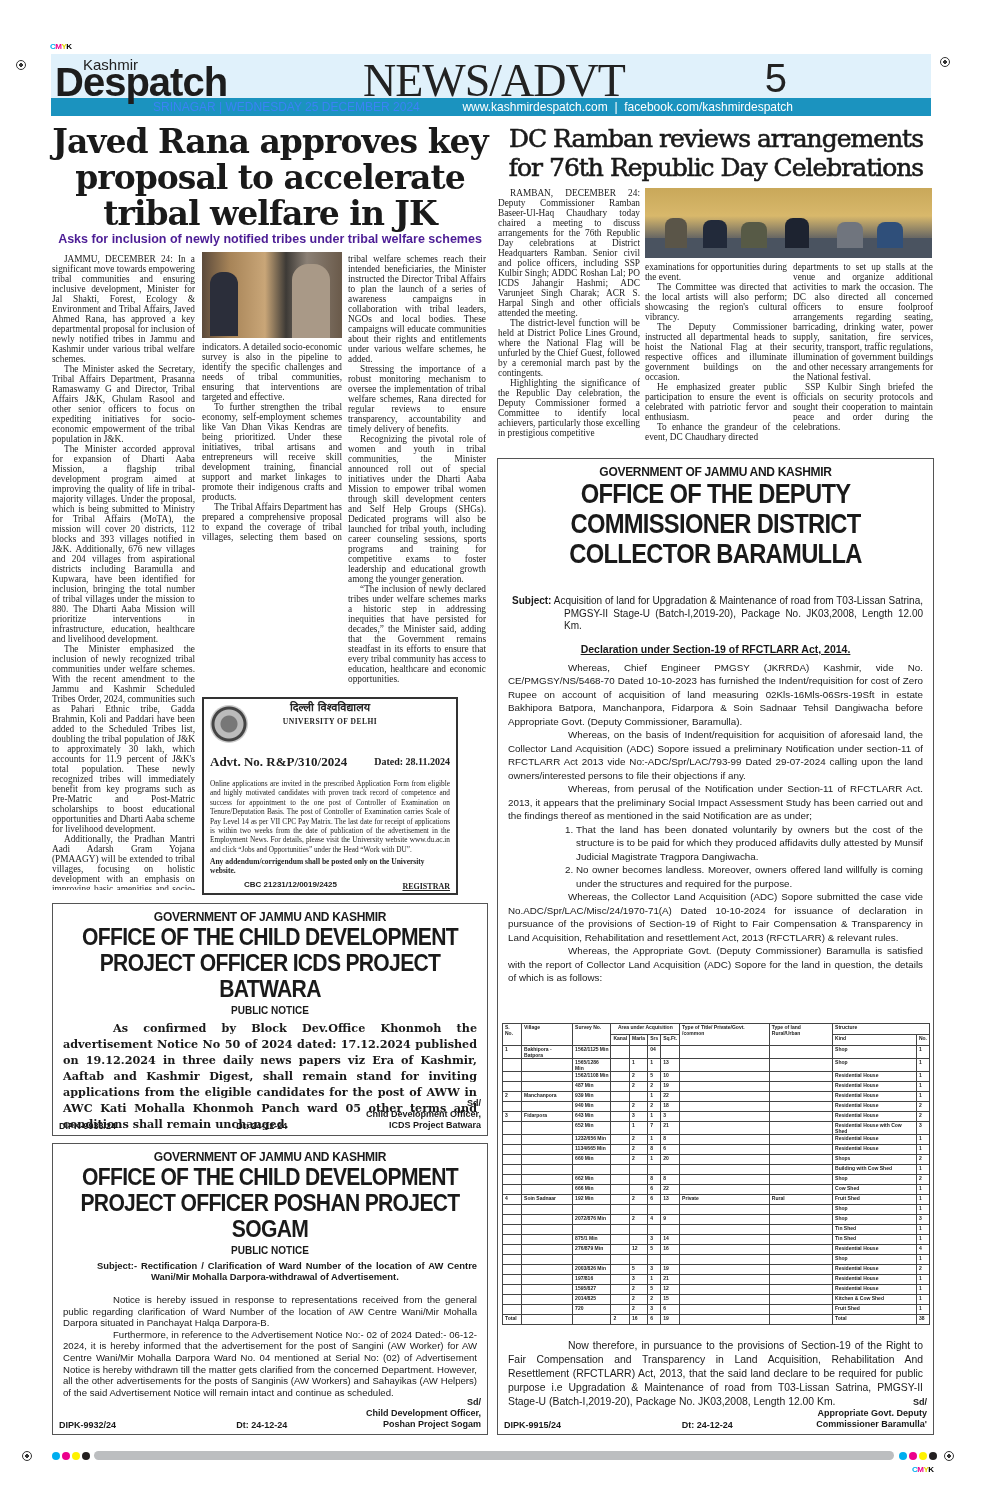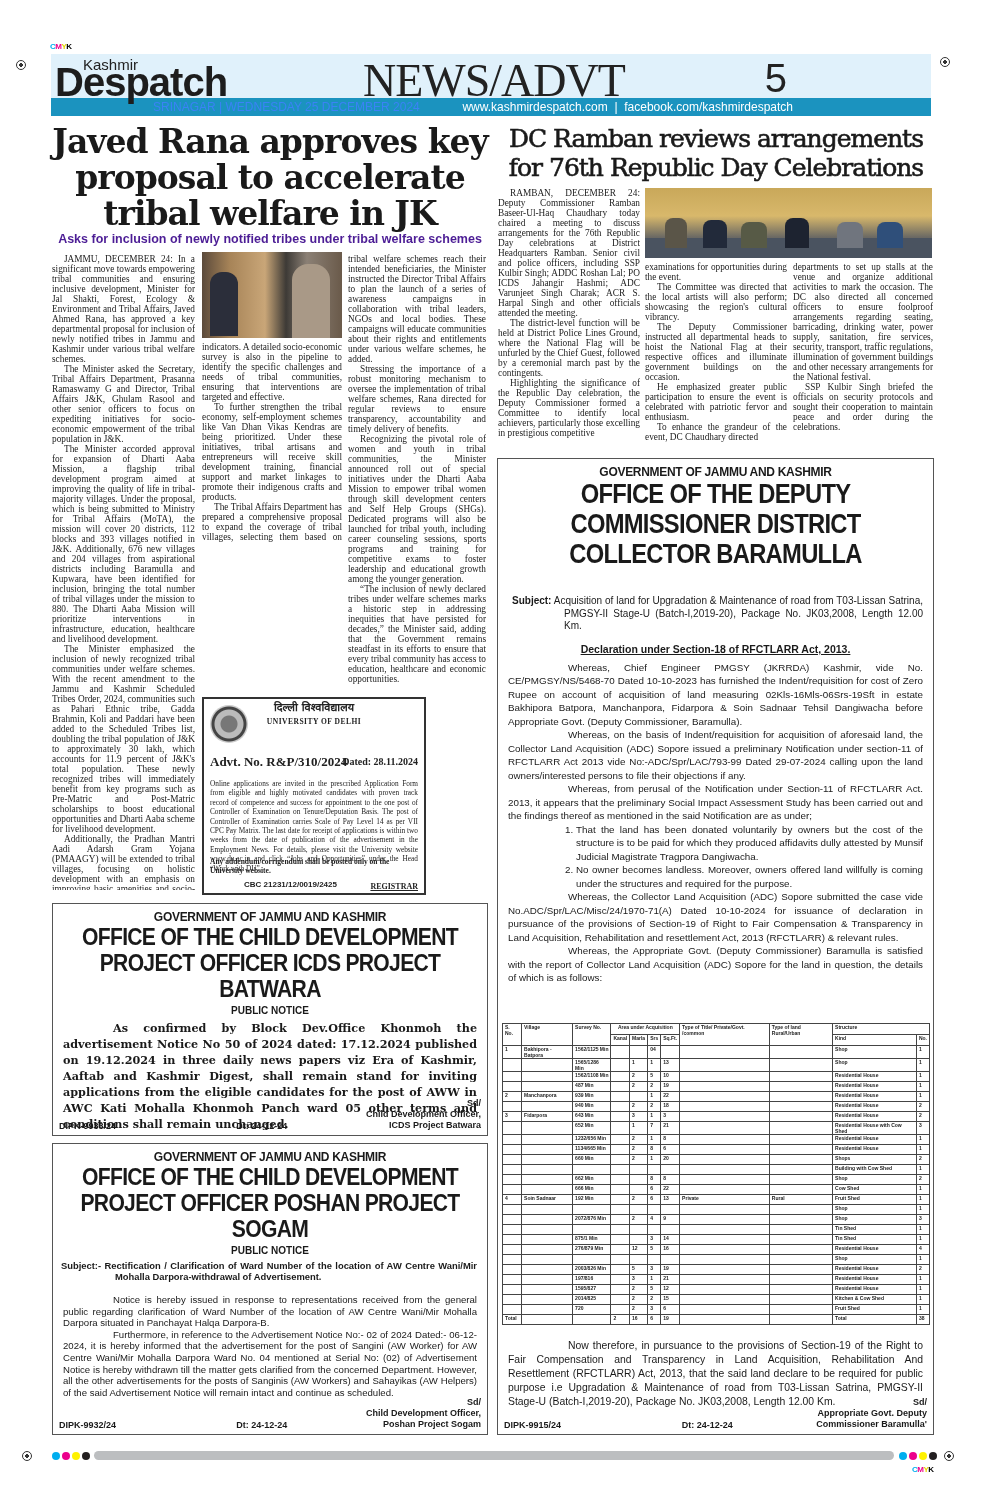--- a/index.html
+++ b/index.html
@@ -32,21 +32,21 @@
   .ad-gov { text-align: center; font-weight: bold; font-size: 12px; margin-top: 6px; letter-spacing: -0.3px; }
   .ad-office { text-align: center; font-weight: bold; font-size: 24px; line-height: 26px; letter-spacing: -0.8px; transform: scaleX(0.88); }
   .ad-notice { text-align: center; font-weight: bold; font-size: 10px; margin: 3px 0 4px; }
   .ad-body { font-size: 10px; line-height: 13px; text-align: justify; padding: 0 10px; }
   .ad-foot { position: absolute; bottom: 4px; left: 6px; right: 6px; font-size: 9px; font-weight: bold; }
   .ad-foot .l { position: absolute; left: 0; bottom: 0; }
   .ad-foot .m { position: absolute; left: 42%; bottom: 0; }
   .ad-foot .r { position: absolute; right: 0; bottom: 0; text-align: right; line-height: 11px; }
 
   
-  .du { position: absolute; left: 202px; top: 697px; width: 224px; height: 198px; border: 2px solid #333; font-family: "Liberation Serif", serif; font-size: 7.3px; line-height: 9.4px; color: #222; }
+  .du { position: absolute; left: 202px; top: 697px; width: 256px; height: 198px; border: 2px solid #333; font-family: "Liberation Serif", serif; font-size: 7.3px; line-height: 9.4px; color: #222; }
   .du-seal { position: absolute; left: 6px; top: 6px; width: 38px; height: 38px; border-radius: 50%; background: radial-gradient(circle, #777 0 8px, #bbb 9px 14px, #444 15px 17px, #ccc 18px); }
   .du-hindi { position: absolute; left: 0; right: 0; top: 4px; text-align: center; font-weight: bold; font-size: 11px; font-family: "DejaVu Sans", sans-serif; }
   .du-uni { position: absolute; left: 0; right: 0; top: 18px; text-align: center; font-weight: bold; font-size: 7.5px; letter-spacing: 0.5px; }
   .du-advt { position: absolute; left: 6px; top: 58px; font-weight: bold; font-size: 13px; }
   .du-date { position: absolute; right: 6px; top: 58px; font-weight: bold; font-size: 10px; }
   .du-body { position: absolute; left: 6px; right: 6px; top: 80px; text-align: justify; }
   .du-add { position: absolute; left: 6px; right: 6px; top: 158px; font-weight: bold; font-size: 7.5px; }
   .du-cbc { position: absolute; left: 40px; bottom: 4px; font-family: "Liberation Sans", sans-serif; font-weight: bold; font-size: 8px; }
   .du-reg { position: absolute; right: 6px; bottom: 2px; font-weight: bold; font-size: 8px; text-decoration: underline; }
 
@@ -126,21 +126,21 @@
     <span class="l">DIPK-9933/24</span>
     <span class="m">Dt: 24-12-24</span>
     <span class="r"><span>Sd/</span><br><span>Child Development Officer,</span><br><span>ICDS Project Batwara</span></span>
   </div>
 </div>
 
 <div class="ad" style="left:52px;top:1143px;width:436px;height:292px;">
   <div class="ad-gov">GOVERNMENT OF JAMMU AND KASHMIR</div>
   <div class="ad-office">OFFICE OF THE CHILD DEVELOPMENT PROJECT OFFICER POSHAN PROJECT SOGAM</div>
   <div class="ad-notice">PUBLIC NOTICE</div>
-  <div class="ad-body" style="font-weight:bold;font-size:9.4px;line-height:11px;padding-left:62px;text-indent:-54px;margin-bottom:12px;"><span>Subject:-</span> <span>Rectification / Clarification of Ward Number of the location of AW Centre Wani/Mir Mohalla Darpora-withdrawal of Advertisement.</span></div>
+  <div class="ad-body" style="font-weight:bold;font-size:9.4px;line-height:11px;padding-left:62px;text-indent:-54px;margin-bottom:12px;margin-left:36px;"><span>Subject:-</span> <span>Rectification / Clarification of Ward Number of the location of AW Centre Wani/Mir Mohalla Darpora-withdrawal of Advertisement.</span></div>
   <div class="ad-body" style="font-size:9.6px;line-height:11.6px;text-indent:50px;">Notice is hereby issued in response to representations received from the general public regarding clarification of Ward Number of the location of AW Centre Wani/Mir Mohalla Darpora situated in Panchayat Halqa Darpora-B.</div>
   <div class="ad-body" style="font-size:9.6px;line-height:11.6px;text-indent:50px;">Furthermore, in reference to the Advertisement Notice No:- 02 of 2024 Dated:- 06-12-2024, it is hereby informed that the advertisement for the post of Sangini (AW Worker) for AW Centre Wani/Mir Mohalla Darpora Ward No. 04 mentioned at Serial No: (02) of Advertisement Notice is hereby withdrawn till the matter gets clarified from the concerned Department. However, all the other advertisements for the posts of Sanginis (AW Workers) and Sahayikas (AW Helpers) of the said Advertisement Notice will remain intact and continue as scheduled.</div>
   <div class="ad-foot" style="height:36px;">
     <span class="l">DIPK-9932/24</span>
     <span class="m">Dt: 24-12-24</span>
     <span class="r"><span>Sd/</span><br><span>Child Development Officer,</span><br><span>Poshan Project Sogam</span></span>
   </div>
 </div>
 
 <article>
@@ -169,21 +169,21 @@
   <div class="col" style="left:793px;top:262px;width:140px;height:184px;overflow:hidden;">
     <p style="text-indent:0">departments to set up stalls at the venue and organize additional activities to mark the occasion. The DC also directed all concerned officers to ensure foolproof arrangements regarding seating, barricading, drinking water, power supply, sanitation, fire services, security, transport, traffic regulations, illumination of government buildings and other necessary arrangements for the National festival.</p>
     <p>SSP Kulbir Singh briefed the officials on security protocols and sought their cooperation to maintain peace and order during the celebrations.</p>
   </div>
 </article>
 
 <div class="ad" style="left:497px;top:458px;width:437px;height:977px;">
   <div class="ad-gov">GOVERNMENT OF JAMMU AND KASHMIR</div>
   <div class="ad-office" style="font-size:27px;line-height:30px;">OFFICE OF THE DEPUTY COMMISSIONER DISTRICT COLLECTOR BARAMULLA</div>
   <div class="ad-body" style="margin-top:26px;font-size:10px;line-height:12.5px;padding-left:66px;text-indent:-52px;"><b>Subject:</b> <span>Acquisition of land for Upgradation &amp; Maintenance of road from T03-Lissan Satrina, PMGSY-II Stage-U (Batch-I,2019-20), Package No. JK03,2008, Length 12.00 Km.</span></div>
-  <div style="text-align:center;margin:10px 0 6px;font-weight:bold;font-size:10.5px;text-decoration:underline;">Declaration under Section-18 of RFCTLARR Act, 2013.</div>
+  <div style="text-align:center;margin:10px 0 6px;font-weight:bold;font-size:10.5px;text-decoration:underline;">Declaration under Section-19 of RFCTLARR Act, 2014.</div>
   <div class="ad-body" style="font-size:9.8px;line-height:13.5px;text-indent:60px;">Whereas, Chief Engineer PMGSY (JKRRDA) Kashmir, vide No. CE/PMGSY/NS/5468-70 Dated 10-10-2023 has furnished the Indent/requisition for cost of Zero Rupee on account of acquisition of land measuring 02Kls-16Mls-06Srs-19Sft in estate Bakhipora Batpora, Manchanpora, Fidarpora &amp; Soin Sadnaar Tehsil Dangiwacha before Appropriate Govt. (Deputy Commissioner, Baramulla).</div>
   <div class="ad-body" style="font-size:9.8px;line-height:13.5px;text-indent:60px;">Whereas, on the basis of Indent/requisition for acquisition of aforesaid land, the Collector Land Acquisition (ADC) Sopore issued a preliminary Notification under section-11 of RFCTLARR Act 2013 vide No:-ADC/Spr/LAC/793-99 Dated 29-07-2024 calling upon the land owners/interested persons to file their objections if any.</div>
   <div class="ad-body" style="font-size:9.8px;line-height:13.5px;text-indent:60px;">Whereas, from perusal of the Notification under Section-11 of RFCTLARR Act. 2013, it appears that the preliminary Social Impact Assessment Study has been carried out and the findings thereof as mentioned in the said Notification are as under;</div>
   <ol style="font-size:9.8px;line-height:13.5px;text-align:justify;padding:0 10px 0 78px;">
     <li>That the land has been donated voluntarily by owners but the cost of the structure is to be paid for which they produced affidavits dully attested by Munsif Judicial Magistrate Tragpora Dangiwacha.</li>
     <li>No owner becomes landless. Moreover, owners offered land willfully is coming under the structures and required for the purpose.</li>
   </ol>
   <div class="ad-body" style="font-size:9.8px;line-height:13.5px;text-indent:60px;">Whereas, the Collector Land Acquisition (ADC) Sopore submitted the case vide No.ADC/Spr/LAC/Misc/24/1970-71(A) Dated 10-10-2024 for issuance of declaration in pursuance of the provisions of Section-19 of Right to Fair Compensation &amp; Transparency in Land Acquisition, Rehabilitation and resettlement Act, 2013 (RFCTLARR) &amp; relevant rules.</div>
   <div class="ad-body" style="font-size:9.8px;line-height:13.5px;text-indent:60px;">Whereas, the Appropriate Govt. (Deputy Commissioner) Baramulla is satisfied with the report of Collector Land Acquisition (ADC) Sopore for the land in question, the details of which is as follows:</div>
 

